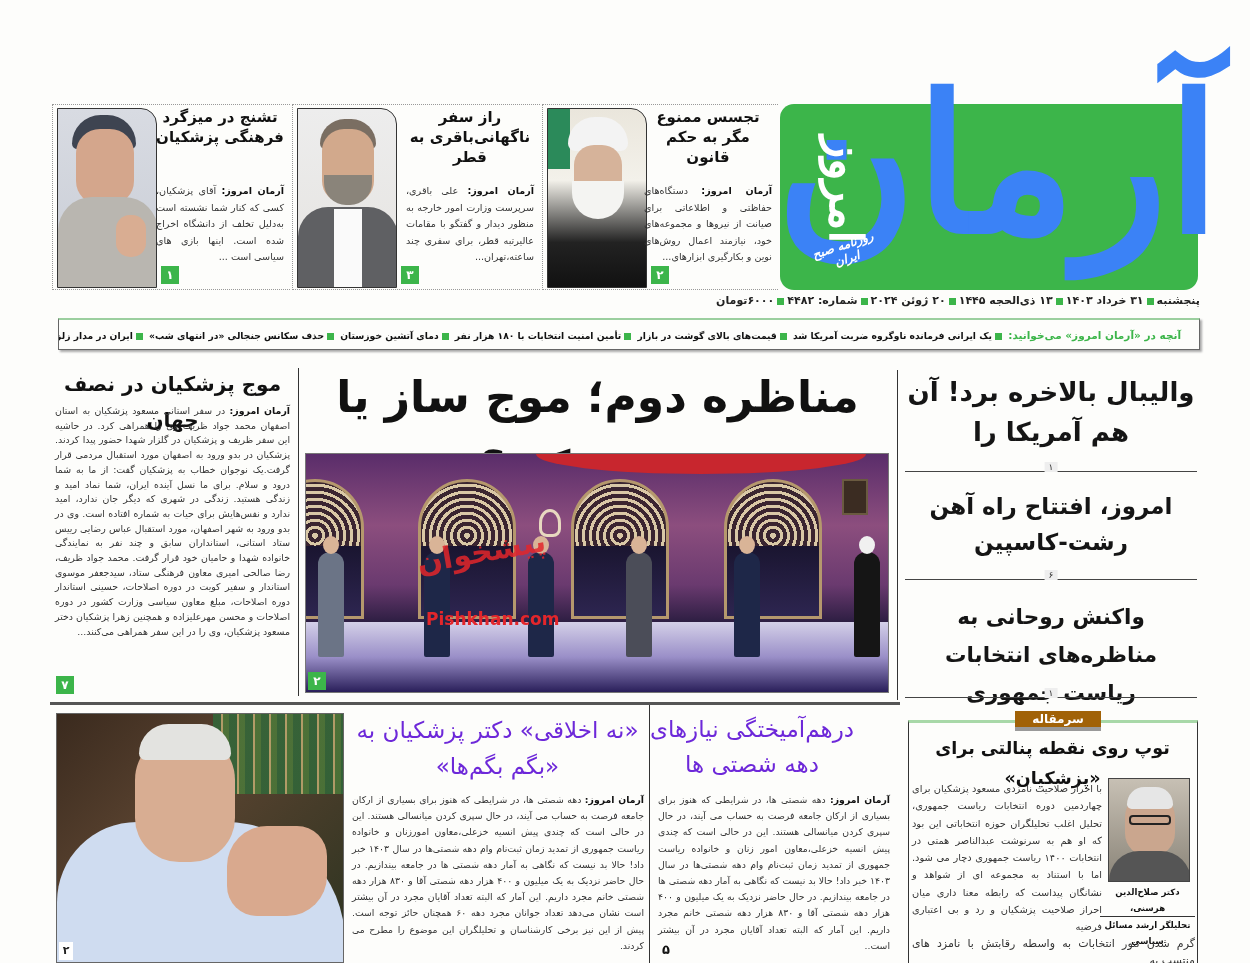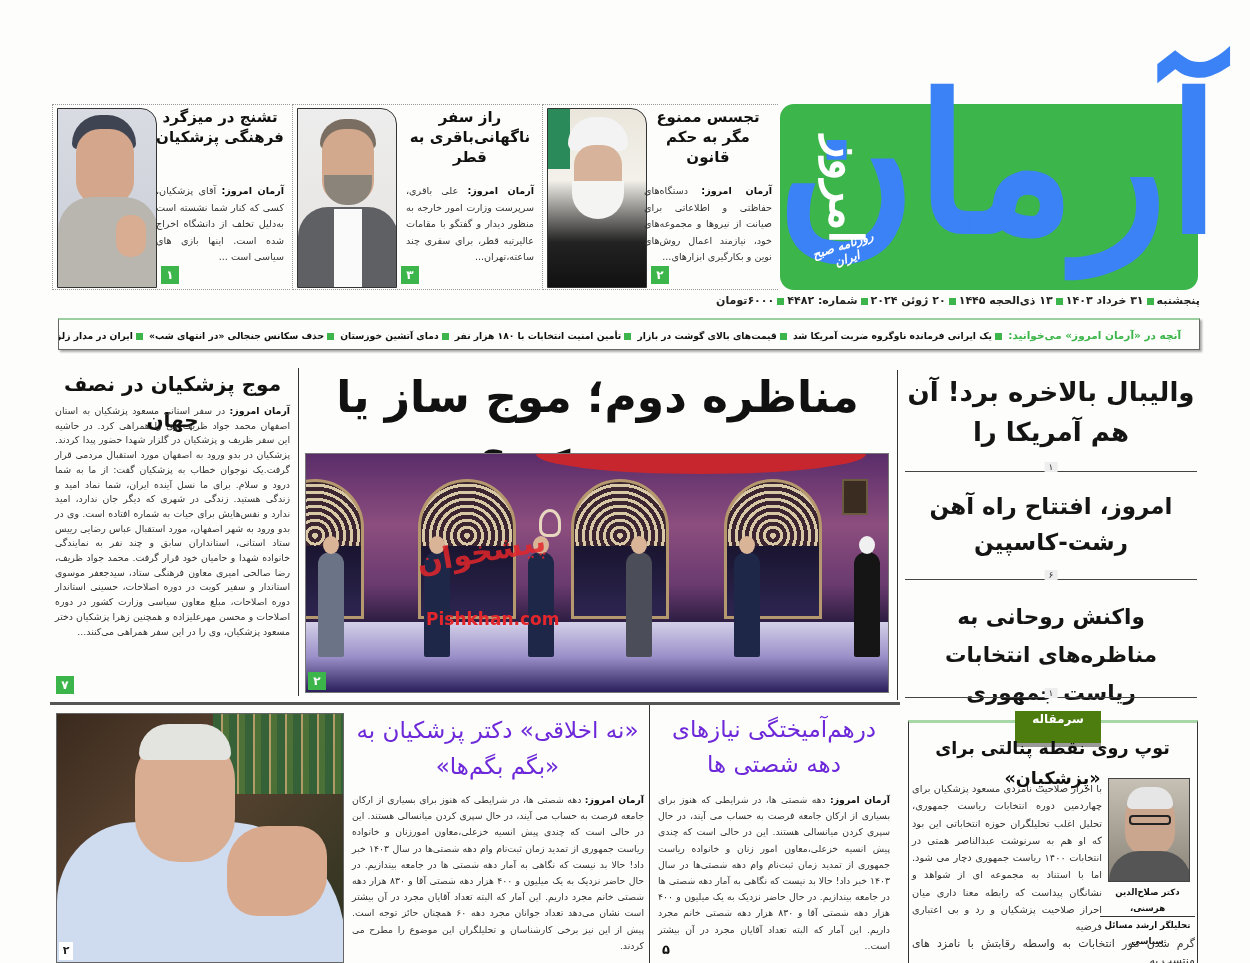--- a/index.html
+++ b/index.html
@@ -59,21 +59,21 @@
   .bp-head { position: absolute; left: 78px; top: 18px; width: 100px; height: 130px; background: #d8ad92; border-radius: 48px 48px 44px 44px; }
   .bp-hair { position: absolute; left: 82px; top: 10px; width: 92px; height: 36px; background: #e3e3e0; border-radius: 46px 46px 10px 10px; }
   .bp-hands { position: absolute; left: 170px; top: 112px; width: 100px; height: 90px; background: #d9a98e; border-radius: 40px 30px 40px 30px; }
 
   .art-title { font-weight: normal; text-align: center; color: #6d28d9; }
   .art-body { font-size: 9.3px; line-height: 16.2px; text-align: justify; color: #333; }
   .art-body b { color: #111; }
 
   
   .editorial-box { left: 908px; top: 720px; width: 290px; height: 243px; border-left: 1px solid #333; border-right: 1px solid #333; border-top: 3px solid #a8d8a8; }
-  .editorial-label { left: 1015px; top: 711px; width: 86px; height: 36px; background: #4d7c0f; color: #fff; font-size: 12px; font-weight: bold; text-align: center; line-height: 16px; border-bottom: 4px solid #999; }
+  .editorial-label { left: 1015px; top: 711px; width: 86px; height: 20px; background: #a16207; color: #fff; font-size: 12px; font-weight: bold; text-align: center; line-height: 16px; border-bottom: 4px solid #999; }
   .editorial-title { left: 910px; top: 733px; width: 285px; font-size: 17.5px; font-weight: bold; text-align: center; line-height: 30px; }
   .editorial-photo { left: 1108px; top: 778px; width: 82px; height: 104px; border: 1px solid #444; background: linear-gradient(180deg, #c7c0b4 0%, #8a8478 100%); overflow: hidden; }
   .ep-head { position: absolute; left: 16px; top: 14px; width: 50px; height: 64px; background: #caa68e; border-radius: 24px; }
   .ep-hair { position: absolute; left: 18px; top: 8px; width: 46px; height: 22px; background: #e6e6e6; border-radius: 22px 22px 6px 6px; }
   .ep-glasses { position: absolute; left: 20px; top: 36px; width: 42px; height: 10px; border: 2px solid #222; border-radius: 4px; }
   .ep-body { position: absolute; left: 0; bottom: 0; width: 82px; height: 30px; background: #555; border-radius: 30px 30px 0 0; }
   .editorial-caption { left: 1100px; top: 884px; width: 95px; font-size: 8.6px; font-weight: bold; text-align: center; line-height: 16px; }
   .editorial-caption .sub { border-top: 1px solid #333; }
   .editorial-body { left: 912px; top: 780px; width: 190px; font-size: 9.8px; line-height: 17.3px; text-align: justify; color: #333; }
   .editorial-body2 { left: 912px; top: 935px; width: 283px; font-size: 11px; line-height: 17.3px; text-align: justify; color: #333; }
@@ -212,21 +212,21 @@
   <div class="bp-hair"></div>
   <div class="bp-hands"></div>
   <div class="photo-badge">۲</div>
 </div>
 
 <div class="abs art-title" style="left:350px;top:712px;width:295px;font-size:23px;line-height:36px;">«نه اخلاقی» دکتر پزشکیان به «بگم بگم‌ها»</div>
 <div class="abs art-body" style="left:352px;top:792px;width:292px;"><b>آرمان امروز:</b> <span>دهه شصتی ها، در شرایطی که هنوز برای بسیاری از ارکان جامعه فرصت به حساب می آیند، در حال سپری کردن میانسالی هستند. این در حالی است که چندی پیش انسیه خزعلی،معاون امورزنان و خانواده ریاست جمهوری از تمدید زمان ثبت‌نام وام دهه شصتی‌ها در سال ۱۴۰۳ خبر داد! حالا بد نیست که نگاهی به آمار دهه شصتی ها در جامعه بیندازیم. در حال حاضر نزدیک به یک میلیون و ۴۰۰ هزار دهه شصتی آقا و ۸۳۰ هزار دهه شصتی خانم مجرد داریم. این آمار که البته تعداد آقایان مجرد در آن بیشتر است نشان می‌دهد تعداد جوانان مجرد دهه ۶۰ همچنان حائز توجه است. پیش از این نیز برخی کارشناسان و تحلیلگران این موضوع را مطرح می کردند.</span></div>
 
 <div class="abs vline" style="left:649px;top:705px;height:258px;"></div>
 
-<div class="abs art-title" style="left:655px;top:712px;width:238px;font-size:23px;line-height:35px;">درهم‌آمیختگی نیازهای دهه شصتی ها</div>
+<div class="abs art-title" style="left:633px;top:712px;width:238px;font-size:23px;line-height:35px;">درهم‌آمیختگی نیازهای دهه شصتی ها</div>
 <div class="abs art-body" style="left:658px;top:792px;width:232px;"><b>آرمان امروز:</b> <span>دهه شصتی ها، در شرایطی که هنوز برای بسیاری از ارکان جامعه فرصت به حساب می آیند، در حال سپری کردن میانسالی هستند. این در حالی است که چندی پیش انسیه خزعلی،معاون امور زنان و خانواده ریاست جمهوری از تمدید زمان ثبت‌نام وام دهه شصتی‌ها در سال ۱۴۰۳ خبر داد! حالا بد نیست که نگاهی به آمار دهه شصتی ها در جامعه بیندازیم. در حال حاضر نزدیک به یک میلیون و ۴۰۰ هزار دهه شصتی آقا و ۸۳۰ هزار دهه شصتی خانم مجرد داریم. این آمار که البته تعداد آقایان مجرد در آن بیشتر است..</span></div>
 <div class="abs" style="left:662px;top:942px;font-size:13px;font-weight:bold;">۵</div>
 
 <div class="abs editorial-box"></div>
 <div class="abs editorial-label">سرمقاله</div>
 <div class="abs editorial-title">توپ روی نقطه پنالتی برای «پزشکیان»</div>
 <div class="abs editorial-photo">
   <div class="ep-head"></div>
   <div class="ep-hair"></div>
   <div class="ep-glasses"></div>

